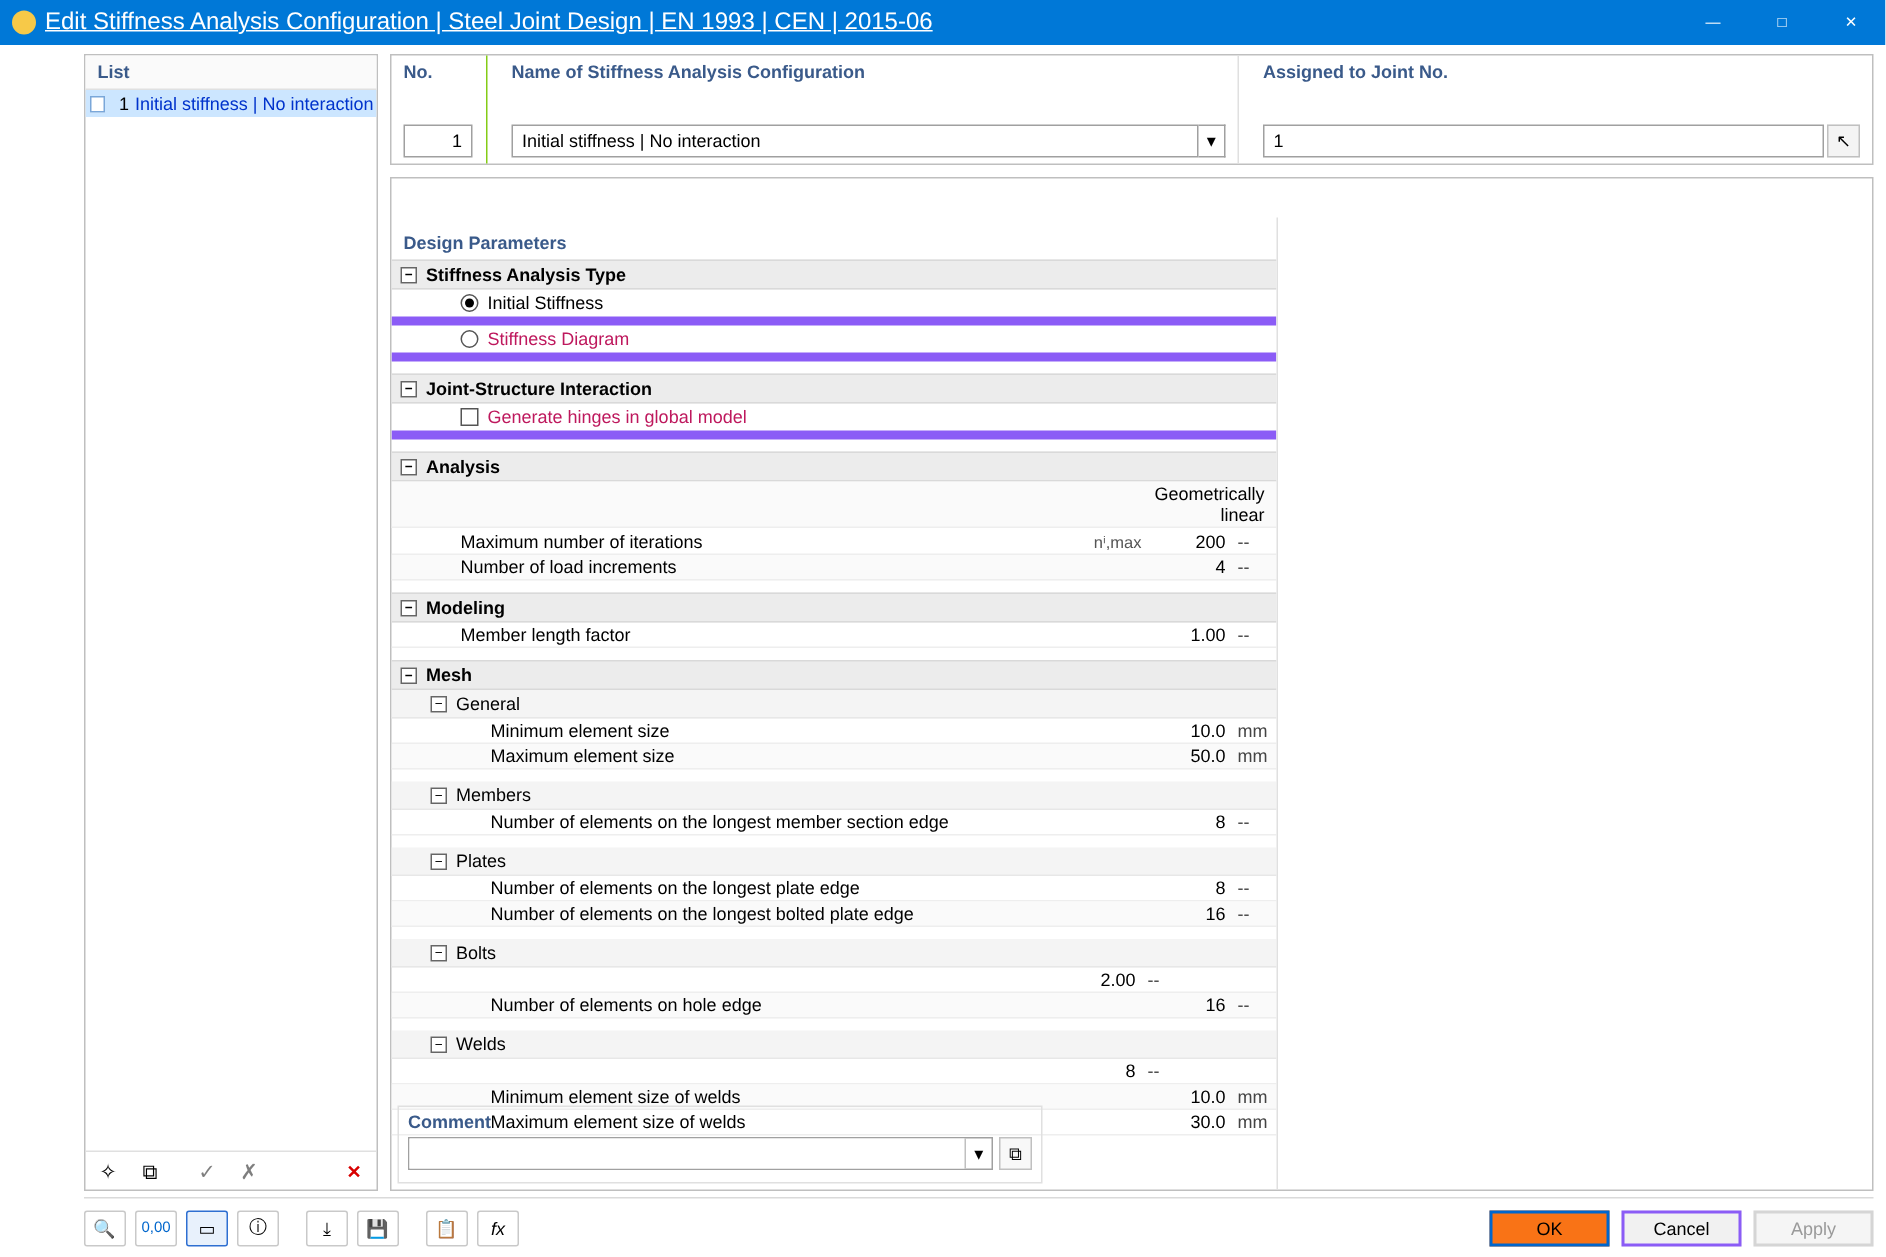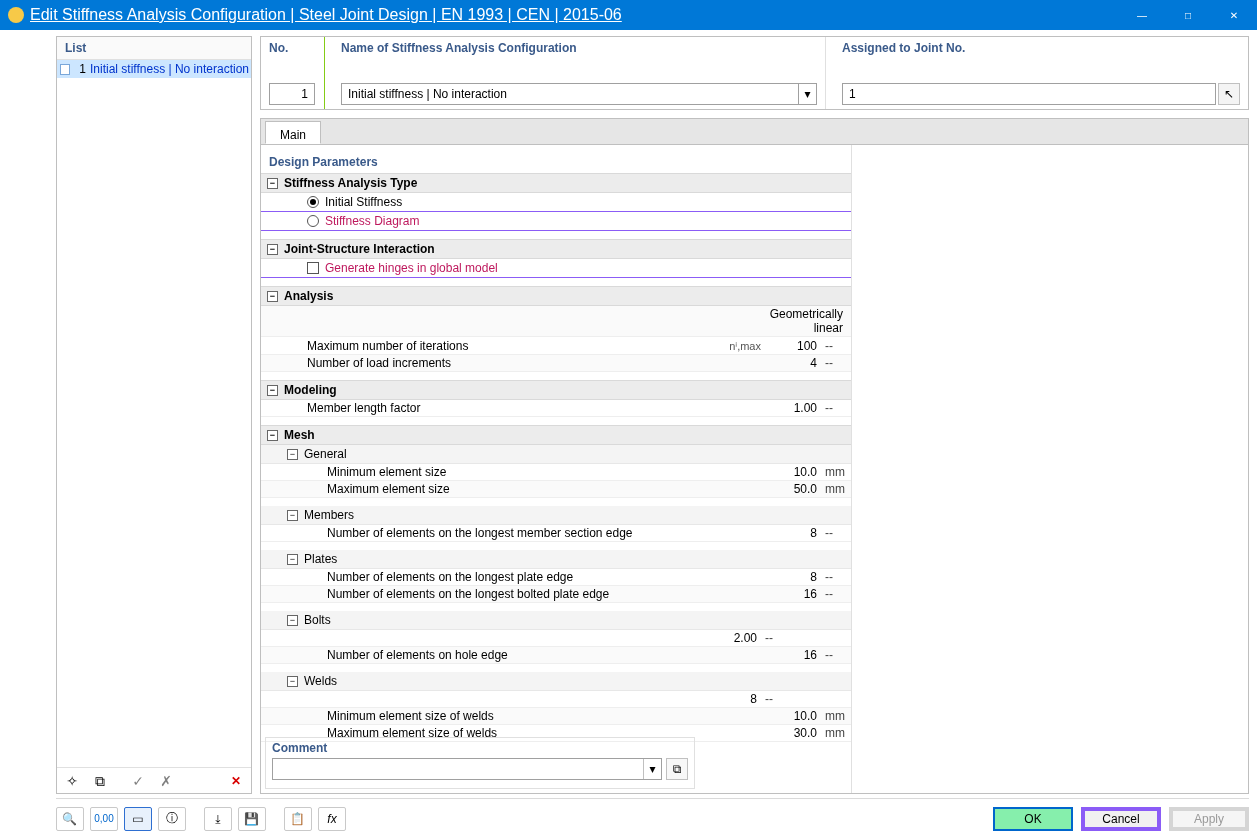--- a/index.html
+++ b/index.html
@@ -118,21 +118,21 @@
     border-bottom:1px solid #eee;
     padding:1px 0;
     min-height:17px;
   }
   .param-row.bg1{background:#fafafa;}
   .param-label{padding-left:46px;}
   .param-label.deep{padding-left:66px;}
   .param-sym{font-size:11px;color:#555;text-align:right;}
   .param-val{text-align:right;padding-right:4px;}
   .param-unit{padding-left:4px;color:#444;}
-  .radio-row, .check-row{ padding:2px 0 2px 46px; display:flex; align-items:center; gap:6px; border-bottom:1px solid #8b5cf6;}
+  .radio-row, .check-row{ padding:2px 0 2px 46px; display:flex; align-items:center; gap:6px; border-bottom:6px solid #8b5cf6;}
   .radio{width:12px;height:12px;border:1px solid #555;border-radius:50%;display:inline-flex;align-items:center;justify-content:center;}
   .radio.sel::after{content:"";width:6px;height:6px;background:#000;border-radius:50%;}
   .cbox{width:12px;height:12px;border:1px solid #555;display:inline-block;}
   .muted{color:#be185d;}
 
   .comment-block{
     position:absolute; left:4px; bottom:4px; width:430px; height:52px;
     border:1px solid #e0e0e0;
   }
   .comment-block .hdr{color:#3a5a8a;font-weight:600;padding:3px 6px;}
@@ -144,22 +144,22 @@
 
   .footer {
     position:absolute; left:8px; right:8px; bottom:6px; height:34px;
     border-top:1px solid #dadada;
     display:flex; align-items:center; padding-top:6px;
   }
   .footer .fbtns{display:flex; gap:6px;align-items:center;}
   .fbtn{width:28px;height:24px;border:1px solid #c9c9c9;border-radius:2px;background:#fff;display:flex;align-items:center;justify-content:center;}
   .fbtn.sel{border:1px solid #2e6fd1;background:#e8f1fc;}
   .footer .actions{margin-left:auto;display:flex;gap:8px;}
-  .btn{height:24px;min-width:80px;padding:0 16px;border:4px solid #8b5cf6;background:#f1f1f1;display:flex;align-items:center;justify-content:center;cursor:default;}
-  .btn.primary{border:2px solid #0066cc;background:#86efac;}
+  .btn{height:24px;min-width:80px;padding:0 16px;border:2px solid #8b5cf6;background:#f1f1f1;display:flex;align-items:center;justify-content:center;cursor:default;}
+  .btn.primary{border:2px solid #0066cc;background:#f97316;}
   .btn.disabled{color:#9a9a9a; background:#f5f5f5;border-color:#d5d5d5;}
 
   .grid-sep{height:8px;}
 </style>
 </head>
 <body>
 
 <div class="titlebar">
   <span class="app-icon"></span>
   <span class="title">Edit Stiffness Analysis Configuration | Steel Joint Design | EN 1993 | CEN | 2015-06</span>
@@ -229,23 +229,20 @@
       <div class="rt-assign-row">
         <input value="1" style="">
         <div class="rt-pick">
             <span>↖</span>
           </div>
       </div>
     </div>
   </div>
 
   <div class="tabs-area">
-    <div class="tabstrip">
-      <div class="tab active">Main</div>
-    </div>
     <div class="tab-content">
       <div class="form-area">
         <div class="section-hdr">Design Parameters</div>
         <div class="tree">
 
           <div class="group-row">
             <span class="exp">−</span>
             <span>Stiffness Analysis Type</span>
           </div>
           <div class="radio-row">
@@ -274,21 +271,21 @@
             <span class="exp">−</span>
             <span>Analysis</span>
           </div>
           <div class="param-row bg1">
             <span></span>
             <span class="param-val" style="grid-column:3/5;text-align:right;padding-right:8px">Geometrically linear</span>
           </div>
           <div class="param-row">
             <span class="param-label">Maximum number of iterations</span>
             <span class="param-sym">nⁱ,max</span>
-            <span class="param-val">100</span>
+            <span class="param-val">200</span>
             <span class="param-unit">--</span>
           </div>
           <div class="param-row bg1">
             <span class="param-label">Number of load increments</span>
             <span></span>
             <span class="param-val">4</span>
             <span class="param-unit">--</span>
           </div>
 
           <div class="grid-sep"></div>

